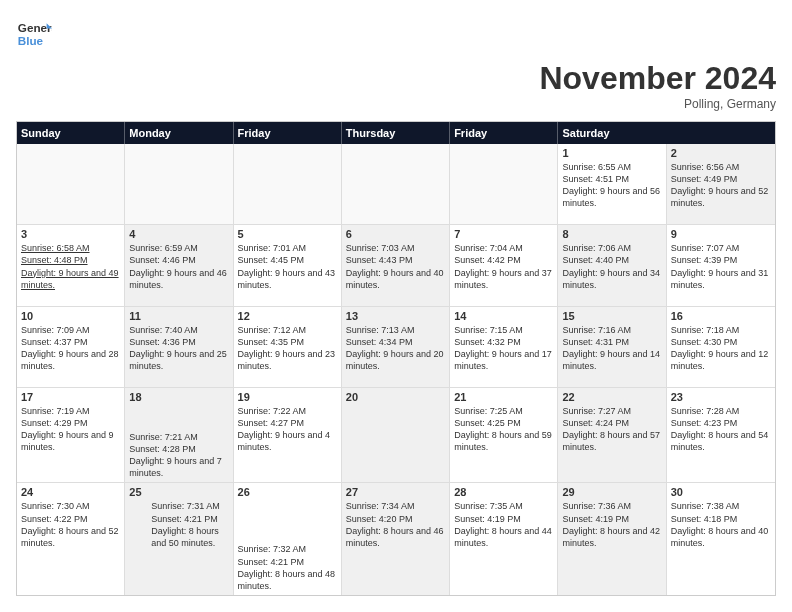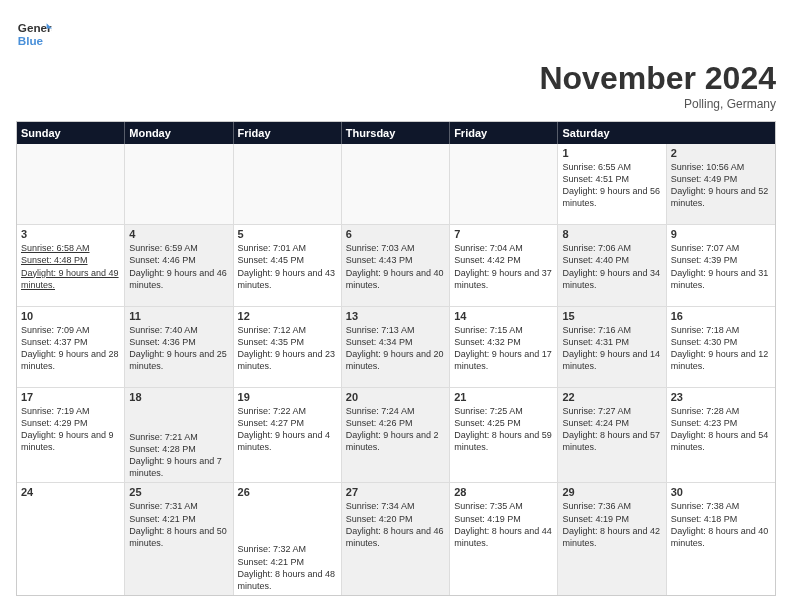--- a/index.html
+++ b/index.html
@@ -135,21 +135,21 @@
           <div class="cal-cell empty"></div>
           <div class="cal-cell empty"></div>
           <div class="cal-cell">
             <span class="day-num">1</span>
             <div class="cell-text" style="white-space: pre-line;">Sunrise: 6:55 AM
 Sunset: 4:51 PM
 Daylight: 9 hours and 56 minutes.</div>
           </div>
           <div class="cal-cell shaded">
             <span class="day-num">2</span>
-            <div class="cell-text" style="white-space: pre-line;">Sunrise: 10:56 AM
+            <div class="cell-text" style="white-space: pre-line;">Sunrise: 6:56 AM
 Sunset: 4:49 PM
 Daylight: 9 hours and 52 minutes.</div>
           </div>
         </div>
         <div class="cal-row">
           <div class="cal-cell">
             <span class="day-num">3</span>
             <div class="cell-text" style="white-space: pre-line; text-decoration: underline;">Sunrise: 6:58 AM
 Sunset: 4:48 PM
 Daylight: 9 hours and 49 minutes.</div>
@@ -249,23 +249,20 @@
 Daylight: 9 hours and 7 minutes.</div>
           </div>
           <div class="cal-cell">
             <span class="day-num">19</span>
             <div class="cell-text" style="white-space: pre-line;">Sunrise: 7:22 AM
 Sunset: 4:27 PM
 Daylight: 9 hours and 4 minutes.</div>
           </div>
           <div class="cal-cell shaded">
             <span class="day-num">20</span>
-            <div class="cell-text" style="white-space: pre-line;">Sunrise: 7:24 AM
-Sunset: 4:26 PM
-Daylight: 9 hours and 2 minutes.</div>
           </div>
           <div class="cal-cell">
             <span class="day-num">21</span>
             <div class="cell-text" style="white-space: pre-line;">Sunrise: 7:25 AM
 Sunset: 4:25 PM
 Daylight: 8 hours and 59 minutes.</div>
           </div>
           <div class="cal-cell shaded">
             <span class="day-num">22</span>
             <div class="cell-text" style="white-space: pre-line;">Sunrise: 7:27 AM
@@ -275,24 +272,27 @@
           <div class="cal-cell">
             <span class="day-num">23</span>
             <div class="cell-text" style="white-space: pre-line;">Sunrise: 7:28 AM
 Sunset: 4:23 PM
 Daylight: 8 hours and 54 minutes.</div>
           </div>
         </div>
         <div class="cal-row">
           <div class="cal-cell">
             <span class="day-num">24</span>
+            <div class="cell-text" style="white-space: pre-line;">Sunrise: 7:30 AM
+Sunset: 4:22 PM
+Daylight: 8 hours and 52 minutes.</div>
           </div>
           <div class="cal-cell shaded">
             <span class="day-num">25</span>
-            <div class="cell-text" style="white-space: pre-line;">Sunrise: 7:31 AM
+            <div class="cell-text" style="white-space: pre-line; margin-left: 22px;">Sunrise: 7:31 AM
 Sunset: 4:21 PM
 Daylight: 8 hours and 50 minutes.</div>
           </div>
           <div class="cal-cell">
             <span class="day-num">26</span>
             <div class="cell-text" style="white-space: pre-line; margin-top: 45px;">Sunrise: 7:32 AM
 Sunset: 4:21 PM
 Daylight: 8 hours and 48 minutes.</div>
           </div>
           <div class="cal-cell shaded">

